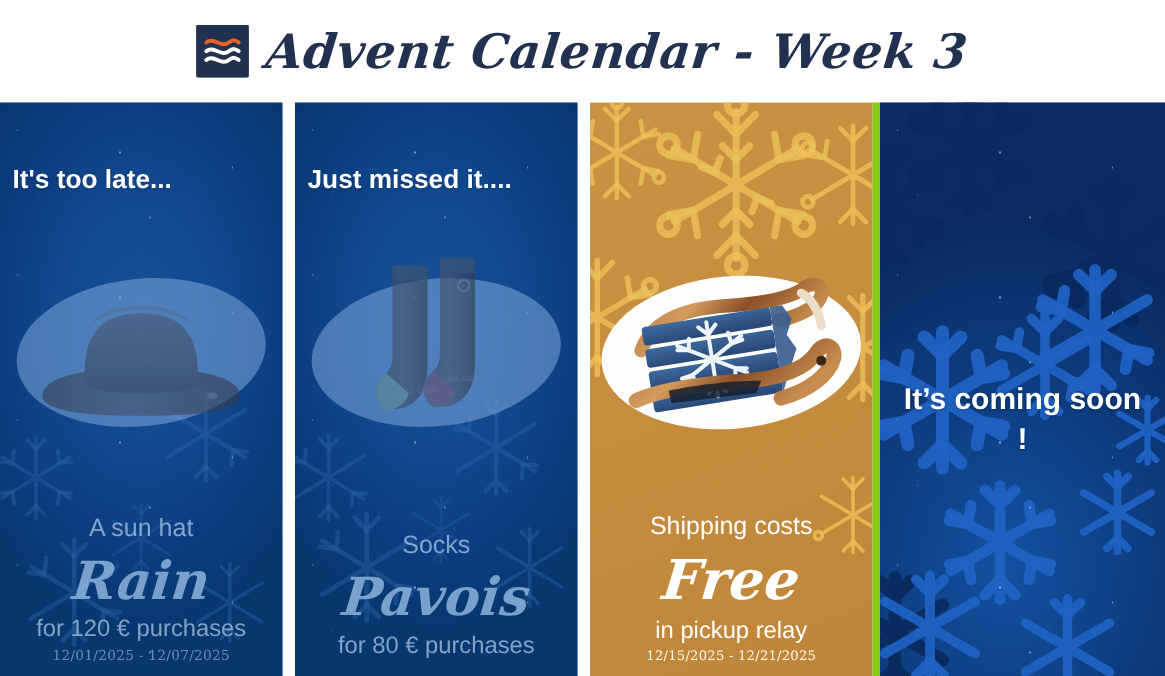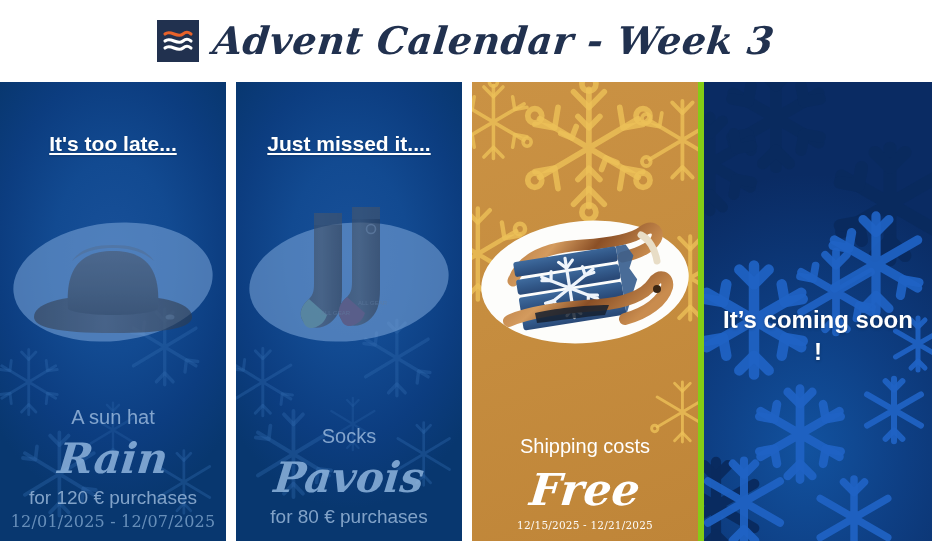--- a/index.html
+++ b/index.html
@@ -150,27 +150,25 @@
     transform: translate(-50%, -50%);
   }
 
   .desat { opacity: .62; filter: saturate(.35); }
 
   
   .headline {
     position: absolute;
     left: 10px; right: 10px;
     top: 48px;
-    text-align: center;
     color: #ffffff;
     font-size: 21px;
     font-weight: 700;
     line-height: 1.32;
     text-shadow: 0 1px 2px rgba(0,0,0,.22);
-    text-decoration: underline;
   }
 
   .footer-block {
     position: absolute;
     left: 8px; right: 8px;
     bottom: 10px;
     text-align: center;
   }
 
   .prod-name {
@@ -191,21 +189,21 @@
   }
 
   .terms {
     font-size: 19px;
     line-height: 1.2;
     margin-bottom: 2px;
   }
 
   .date-range {
     font-family: "DejaVu Serif", serif;
-    font-size: 16px;
+    font-size: 11px;
     letter-spacing: .2px;
   }
 
   
   .faded .prod-name,
   .faded .terms { color: rgba(176,204,234,.72); }
   .faded .offer  { color: rgba(150,188,228,.80); }
   .faded .date-range { color: rgba(160,195,230,.62); }
 
   
@@ -488,20 +486,21 @@
             <circle cx="166" cy="72" r="4" fill="#3a2614"></circle>
 
             <path d="M44 96 C62 92 92 88 118 88 l-4 10 C92 100 64 104 46 106 Z" fill="#15202f" opacity=".85"></path>
           </svg>
         </div>
       </div>
 
       <div class="footer-block">
         <div class="prod-name">Shipping costs</div>
         <div class="offer">Free</div>
+        <div class="terms">in pickup relay</div>
         <div class="date-range">12/15/2025 - 12/21/2025</div>
       </div>
     </div>
 
     <div class="card c4">
       <div class="bg-night"></div>
       <div class="flake-layer">
         <svg viewBox="0 0 228 459" preserveAspectRatio="none" aria-hidden="true">
           <g fill="none" stroke-linecap="round">
 

